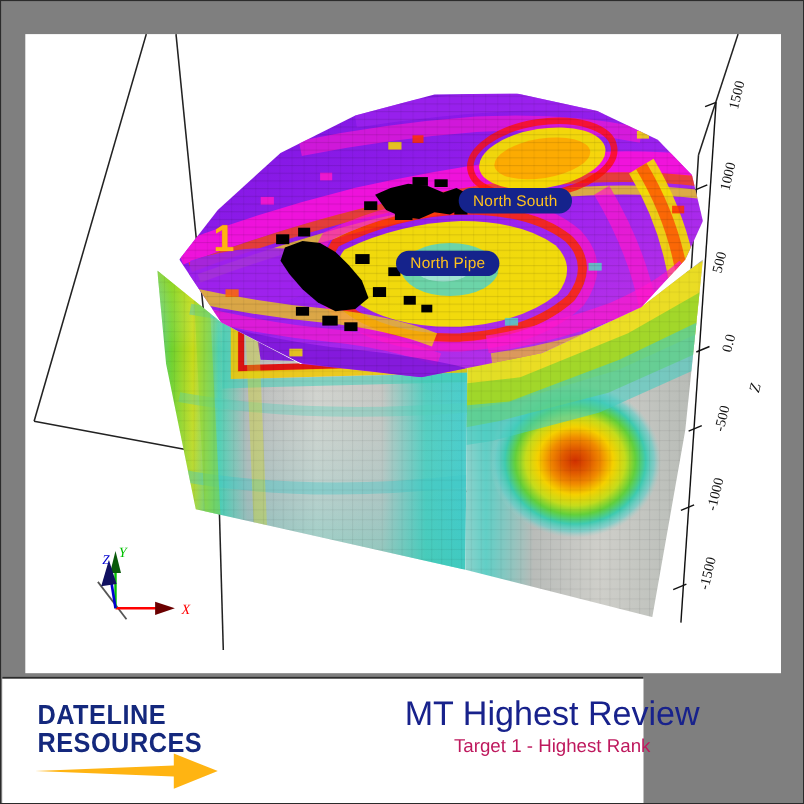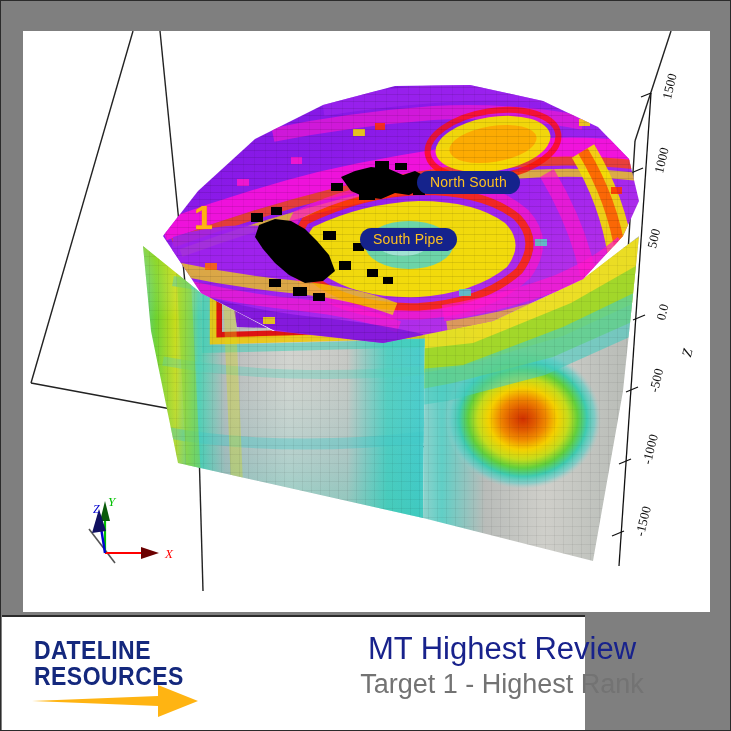--- a/index.html
+++ b/index.html
@@ -37,21 +37,21 @@
           border-top:2px solid #2b2b2b;box-sizing:border-box;}
   #logo{position:absolute;left:32px;top:20px;width:250px;}
   .logo-line{color:#14287d;font-family:"Liberation Sans",sans-serif;font-weight:700;
              font-size:25px;letter-spacing:.5px;line-height:1.05;transform:scaleX(.92);
              transform-origin:left center;}
   #logo-arrow{position:absolute;left:28px;top:62px;}
 
   #titleblock{position:absolute;left:300px;top:14px;width:400px;text-align:center;}
   #title-main{color:#18228c;font-family:"Liberation Sans",sans-serif;font-size:31px;
               line-height:1.18;font-weight:400;}
-  #title-sub{color:#737373;font-family:"Liberation Sans",sans-serif;font-size:27px;
+  #title-sub{color:#be185d;font-family:"Liberation Sans",sans-serif;font-size:17px;
              line-height:1.25;font-weight:400;}
 </style>
 </head>
 <body>
 
 <div id="page">
 
   <div id="viewport">
 
     <svg id="vp-svg" viewBox="0 0 687 581">
@@ -255,21 +255,21 @@
         </g>
 
         <rect x="110" y="40" width="520" height="290" fill="url(#voxTop)"></rect>
       </g>
 
       <path d="M140 205 L175 160 L232 108 L300 74 L372 55 L447 54 L520 70 L575 96
                L606 128 L616 170 L616 206 L600 360 L570 530 L400 487 L155 432 L128 300 L120 215 Z" fill="none" stroke="#ffffff" stroke-width="0"></path>
     </svg>
 
     <div class="pill" id="pill-north">North South</div>
-    <div class="pill" id="pill-south">South Pipe</div>
+    <div class="pill" id="pill-south">North Pipe</div>
     <div id="target-num">1</div>
 
     <div class="tick" style="left:636px;top:66px;transform:rotate(-76deg);">1500</div>
     <div class="tick" style="left:628px;top:140px;transform:rotate(-76deg);">1000</div>
     <div class="tick" style="left:621px;top:215px;transform:rotate(-76deg);">500</div>
     <div class="tick" style="left:630px;top:287px;transform:rotate(-76deg);">0.0</div>
     <div class="tick" style="left:623px;top:359px;transform:rotate(-76deg);">-500</div>
     <div class="tick" style="left:616px;top:431px;transform:rotate(-76deg);">-1000</div>
     <div class="tick" style="left:609px;top:503px;transform:rotate(-76deg);">-1500</div>
     <div class="zname" style="left:661px;top:314px;transform:rotate(-76deg);">Z</div>

